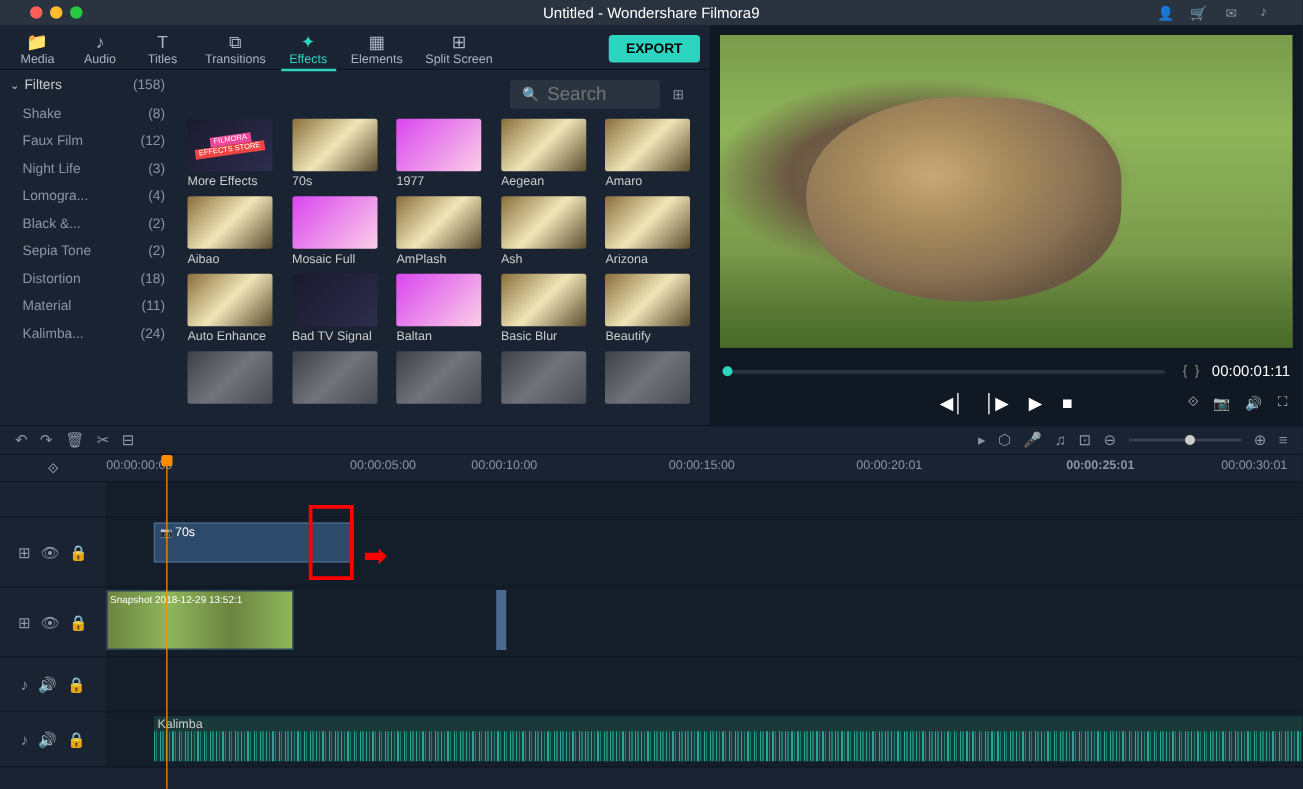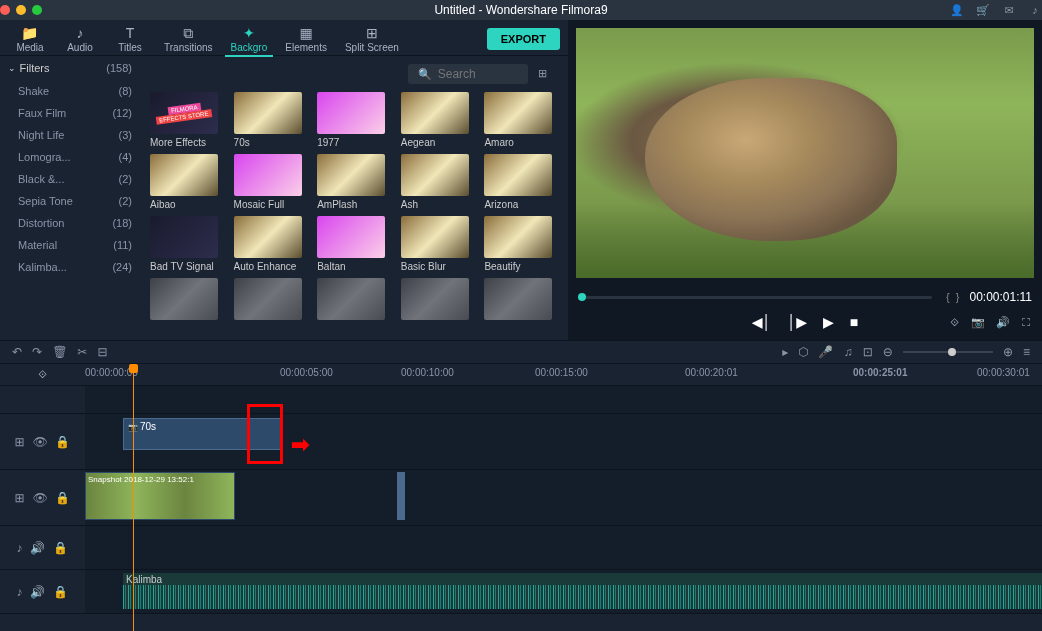--- a/index.html
+++ b/index.html
@@ -1,17 +1,17 @@
 <!DOCTYPE html>
 <html><head>
 <meta charset="utf-8">
 <style>
 *{margin:0;padding:0;box-sizing:border-box;font-family:-apple-system,BlinkMacSystemFont,sans-serif;}
 body{background:#1a2332;color:#a8b3c4;font-size:11px;width:1042px;height:631px;overflow:hidden;}
-.titlebar{height:20px;background:#2a3441;display:flex;align-items:center;padding:0 0;position:relative;}
+.titlebar{height:20px;background:#2a3441;display:flex;align-items:center;padding:0 24px;position:relative;}
 .traffic-lights{display:flex;gap:6px;}
 .traffic-light{width:10px;height:10px;border-radius:50%;}
 .tl-red{background:#ff5f56;}
 .tl-yellow{background:#ffbd2e;}
 .tl-green{background:#27c93f;}
 .window-title{position:absolute;left:50%;transform:translateX(-50%);color:#fff;font-size:12px;}
 .titlebar-right{margin-left:auto;display:flex;gap:12px;color:#8a95a8;}
 .titlebar-right span{width:14px;height:14px;display:inline-flex;align-items:center;justify-content:center;}
 
 .top-section{display:flex;height:320px;}
@@ -29,21 +29,21 @@
 .sidebar{width:140px;background:#1a2332;overflow-y:auto;}
 .sidebar-header{display:flex;align-items:center;padding:6px 8px;color:#ccc;font-size:11px;}
 .sidebar-header .chev{margin-right:4px;font-size:9px;}
 .sidebar-header .count{margin-left:auto;color:#8a95a8;}
 .sidebar-item{display:flex;padding:5px 8px 5px 18px;color:#8a95a8;cursor:pointer;}
 .sidebar-item .count{margin-left:auto;}
 
 .effects-grid{flex:1;padding:4px 10px;overflow:hidden;}
 .search-row{display:flex;align-items:center;justify-content:flex-end;gap:10px;padding:4px 6px;}
 .search-box{display:flex;align-items:center;gap:6px;background:#2a3441;padding:3px 10px;border-radius:3px;width:120px;}
-.search-box input{background:transparent;border:none;color:#ccc;width:80px;font-size:12px;outline:none;}
+.search-box input{background:transparent;border:none;color:#ccc;width:80px;font-size:15px;outline:none;}
 .grid-icon{width:14px;height:14px;color:#8a95a8;}
 .thumbs{display:grid;grid-template-columns:repeat(5,1fr);gap:6px 10px;margin-top:4px;}
 .thumb{display:flex;flex-direction:column;gap:3px;}
 .thumb-img{width:68px;height:42px;background:linear-gradient(135deg,#8a6d3b,#f0e6b8,#5a4d2f);border-radius:2px;position:relative;}
 .thumb-img.pink{background:linear-gradient(135deg,#d946ef,#fbcfe8);}
 .thumb-img.dark{background:linear-gradient(135deg,#1a1a2e,#2d2d4d);}
 .thumb-img.effects-store{background:linear-gradient(135deg,#1a1a2e,#2d2d4d);font-size:7px;color:#fff;display:flex;flex-direction:column;align-items:center;justify-content:center;}
 .thumb-img.gray{background:linear-gradient(135deg,#555,#aaa,#666);opacity:0.6;}
 .thumb-label{font-size:10px;color:#ccc;white-space:nowrap;overflow:hidden;text-overflow:ellipsis;}
 
@@ -121,21 +121,21 @@
       <div class="tab">
           <div class="tab-icon">T</div>
           <div class="tab-label">Titles</div>
         </div>
       <div class="tab">
           <div class="tab-icon">⧉</div>
           <div class="tab-label">Transitions</div>
         </div>
       <div class="tab active">
           <div class="tab-icon">✦</div>
-          <div class="tab-label">Backgro</div>
+          <div class="tab-label">Effects</div>
         </div>
       <div class="tab">
           <div class="tab-icon">▦</div>
           <div class="tab-label">Elements</div>
         </div>
       <div class="tab">
           <div class="tab-icon">⊞</div>
           <div class="tab-label">Split Screen</div>
         </div>
       <button class="export-btn">EXPORT</button>
@@ -234,26 +234,26 @@
             </div>
             <div class="thumb">
               <div class="thumb-img "></div>
               <div class="thumb-label">Ash</div>
             </div>
             <div class="thumb">
               <div class="thumb-img "></div>
               <div class="thumb-label">Arizona</div>
             </div>
             <div class="thumb">
+              <div class="thumb-img "></div>
+              <div class="thumb-label">Auto Enhance</div>
+            </div>
+            <div class="thumb">
               <div class="thumb-img dark"></div>
               <div class="thumb-label">Bad TV Signal</div>
-            </div>
-            <div class="thumb">
-              <div class="thumb-img "></div>
-              <div class="thumb-label">Auto Enhance</div>
             </div>
             <div class="thumb">
               <div class="thumb-img pink"></div>
               <div class="thumb-label">Baltan</div>
             </div>
             <div class="thumb">
               <div class="thumb-img "></div>
               <div class="thumb-label">Basic Blur</div>
             </div>
             <div class="thumb">
@@ -331,21 +331,21 @@
       <span>≡</span>
     </div>
   </div>
 
   <div class="ruler-row">
     <div class="track-head-spacer">⟐</div>
     <div class="ruler" id="ruler">
       <div class="playhead" style="left:48px;height:270px;"></div>
     <div class="ruler-mark" style="left: 0px;">00:00:00:00</div>
         <div class="ruler-mark" style="left: 150px; padding-left: 45px;">00:00:05:00</div>
-        <div class="ruler-mark" style="left: 316px; text-align: center;">00:00:10:00</div>
+        <div class="ruler-mark" style="left: 292px; text-align: center;">00:00:10:00</div>
         <div class="ruler-mark" style="left: 450px;">00:00:15:00</div>
         <div class="ruler-mark" style="left: 600px;">00:00:20:01</div>
         <div class="ruler-mark" style="left: 768px; font-weight: bold;">00:00:25:01</div>
         <div class="ruler-mark" style="left: 892px;">00:00:30:01</div>
       </div>
   </div>
 
   <div class="tracks">
     <div class="track" style="height:28px;">
       <div class="track-head"></div>

